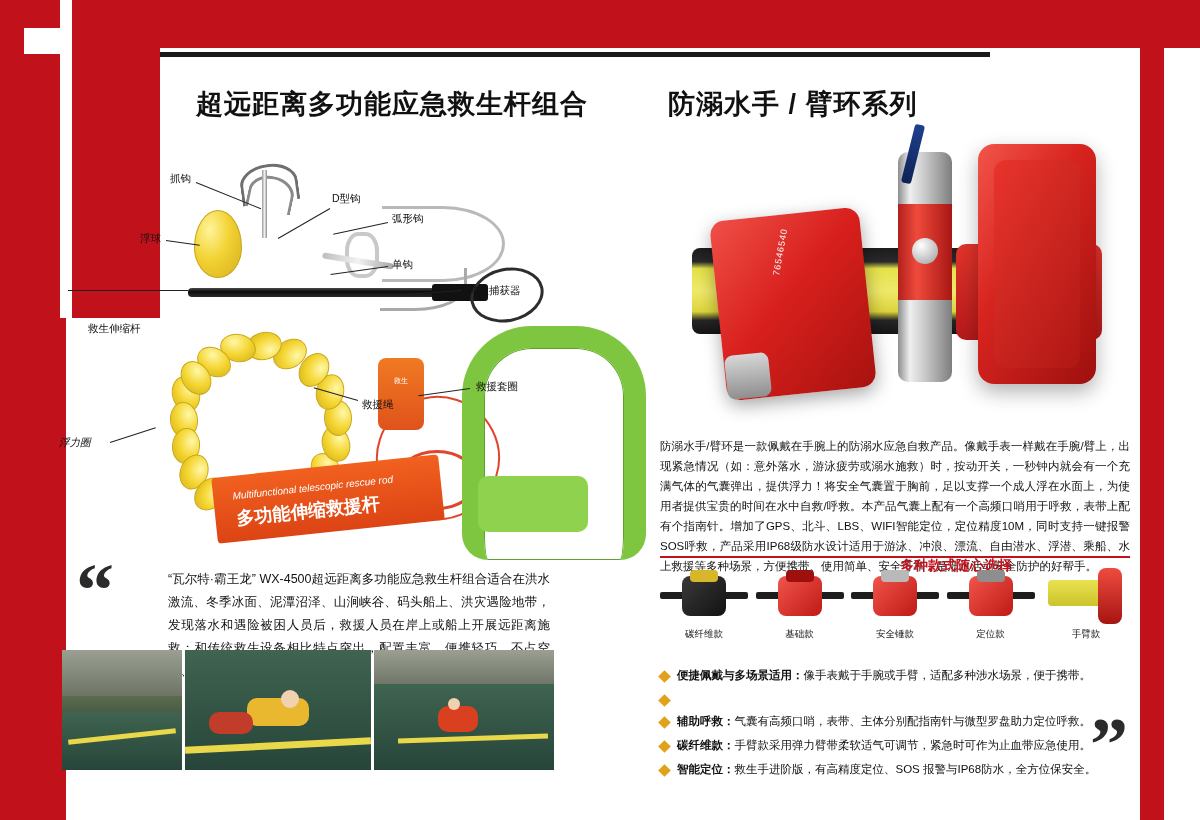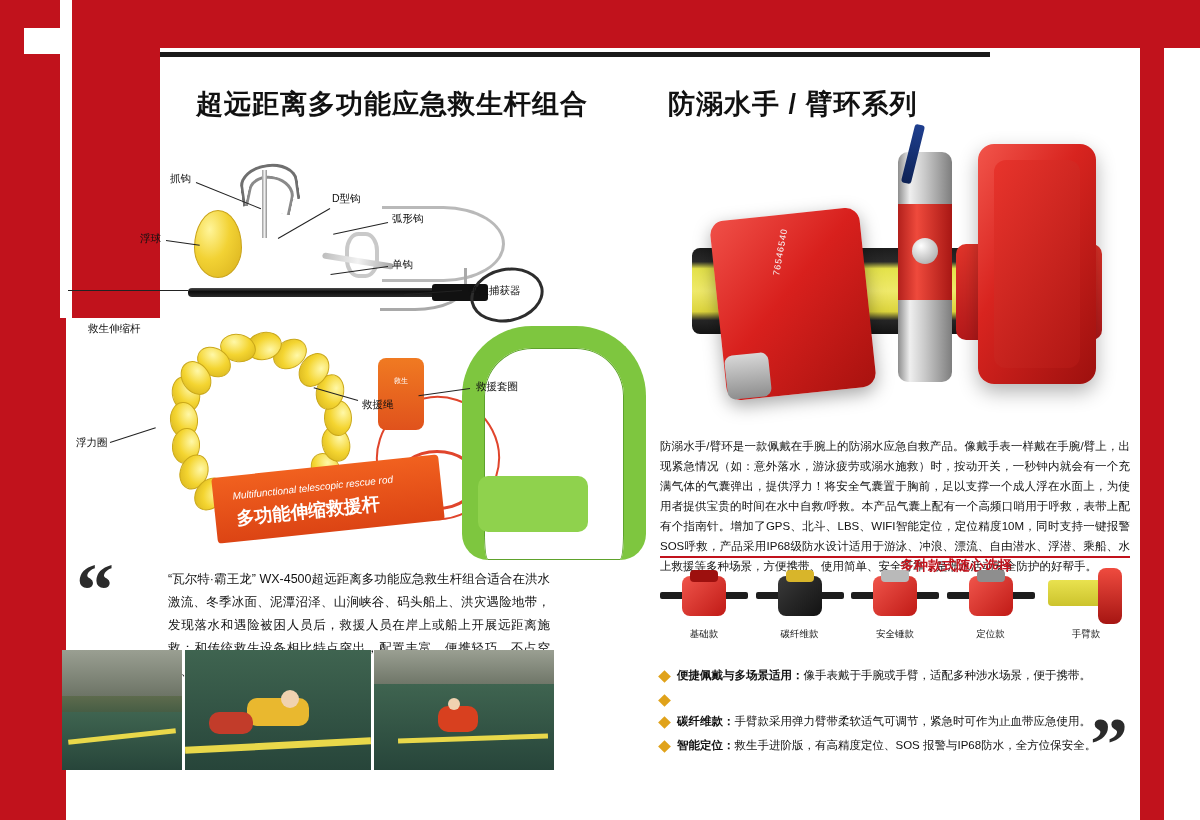--- a/index.html
+++ b/index.html
@@ -214,21 +214,21 @@
 
   <div class="lbl" style="left:468px;top:284px;">弹性捕获器</div>
   <div class="leader" style="left:462px;top:290px;width:58px;transform:rotate(176deg);"></div>
 
   <div class="lbl" style="left:362px;top:398px;">救援绳</div>
   <div class="leader" style="left:358px;top:400px;width:46px;transform:rotate(196deg);"></div>
 
   <div class="lbl" style="left:476px;top:380px;">救援套圈</div>
   <div class="leader" style="left:470px;top:388px;width:52px;transform:rotate(172deg);"></div>
 
-  <div class="lbl" style="left:76px;top:436px;">浮力圈</div>
+  <div class="lbl" style="left:59px;top:436px;font-style:italic;">浮力圈</div>
   <div class="leader" style="left:110px;top:442px;width:48px;transform:rotate(-18deg);"></div>
 
   <div class="quote-mark">“</div>
   <div class="quote-text">“瓦尔特·霸王龙” WX-4500超远距离多功能应急救生杆组合适合在洪水激流、冬季冰面、泥潭沼泽、山涧峡谷、码头船上、洪灾遇险地带，发现落水和遇险被困人员后，救援人员在岸上或船上开展远距离施救；和传统救生设备相比特点突出，配置丰富、便携轻巧、不占空间、使用简单、安全性高。</div>
 
   <div class="photos">
     <div class="ph ph1">
       <div class="wall"></div>
         <div class="water"></div>
       <div class="yellowpole" style="left:6px;top:84px;width:108px;transform:rotate(-6deg);"></div>
@@ -264,30 +264,30 @@
   </div>
 
   <div class="right-body">防溺水手/臂环是一款佩戴在手腕上的防溺水应急自救产品。像戴手表一样戴在手腕/臂上，出现紧急情况（如：意外落水，游泳疲劳或溺水施救）时，按动开关，一秒钟内就会有一个充满气体的气囊弹出，提供浮力！将安全气囊置于胸前，足以支撑一个成人浮在水面上，为使用者提供宝贵的时间在水中自救/呼救。本产品气囊上配有一个高频口哨用于呼救，表带上配有个指南针。增加了GPS、北斗、LBS、WIFI智能定位，定位精度10M，同时支持一键报警SOS呼救，产品采用IP68级防水设计适用于游泳、冲浪、漂流、自由潜水、浮潜、乘船、水上救援等多种场景，方便携带、使用简单、安全可靠，是涉水活动安全防护的好帮手。</div>
   <div class="right-sub">多种款式随心选择</div>
   <div class="right-rule"></div>
 
   <div class="models">
     <div class="model">
       <div class="m-strapL"></div>
         <div class="m-strapR"></div>
+      <div class="m-body" style="background:linear-gradient(135deg,#3a3a3a,#121212);"></div>
+      <div class="m-cap" style="background:#d8b52a;"></div>
+      <div class="m-label">碳纤维款</div>
+    </div>
+    <div class="model">
+      <div class="m-strapL"></div>
+        <div class="m-strapR"></div>
       <div class="m-body" style="background:linear-gradient(135deg,#f0554b,#c01a16);"></div>
       <div class="m-cap" style="background:#9d100e;"></div>
       <div class="m-label">基础款</div>
-    </div>
-    <div class="model">
-      <div class="m-strapL"></div>
-        <div class="m-strapR"></div>
-      <div class="m-body" style="background:linear-gradient(135deg,#3a3a3a,#121212);"></div>
-      <div class="m-cap" style="background:#d8b52a;"></div>
-      <div class="m-label">碳纤维款</div>
     </div>
     <div class="model">
       <div class="m-strapL"></div>
         <div class="m-strapR"></div>
       <div class="m-body" style="background:linear-gradient(135deg,#f0554b,#c01a16);"></div>
       <div class="m-cap" style="background:#b9b9b9;"></div>
       <div class="m-label">安全锤款</div>
     </div>
     <div class="model">
       <div class="m-strapL"></div>
@@ -306,20 +306,24 @@
   <div class="bullets">
     <div class="bullet">
       <span class="dot"></span>
       <span><span class="b-strong">便捷佩戴与多场景适用：</span><span>像手表戴于手腕或手臂，适配多种涉水场景，便于携带。</span></span>
     </div>
     <div class="bullet">
       <span class="dot"></span>
     </div>
     <div class="bullet">
       <span class="dot"></span>
+      <span><span class="b-strong">辅助呼救：</span><span>气囊有高频口哨，表带、主体分别配指南针与微型罗盘助力定位呼救。</span></span>
+    </div>
+    <div class="bullet">
+      <span class="dot"></span>
       <span><span class="b-strong">碳纤维款：</span><span>手臂款采用弹力臂带柔软适气可调节，紧急时可作为止血带应急使用。</span></span>
     </div>
     <div class="bullet">
       <span class="dot"></span>
       <span><span class="b-strong">智能定位：</span><span>救生手进阶版，有高精度定位、SOS 报警与IP68防水，全方位保安全。</span></span>
     </div>
   </div>
 
   <div class="quote-mark2">”</div>
 

